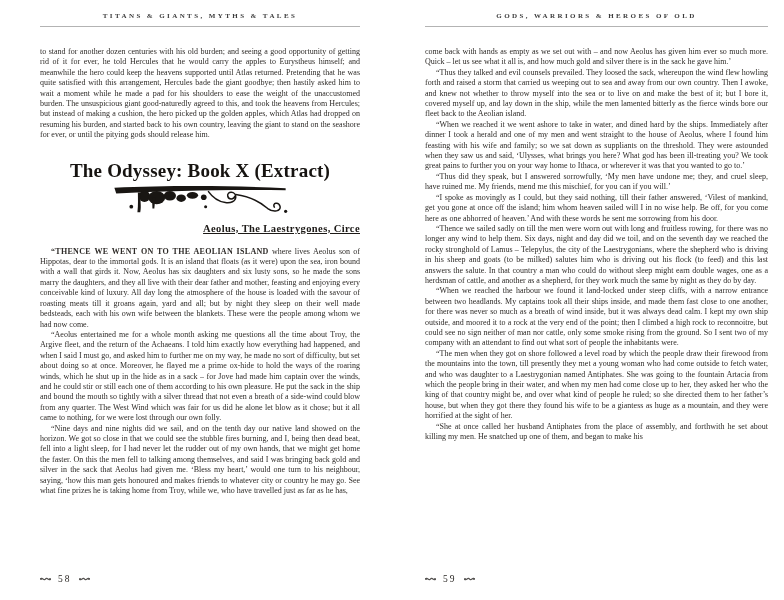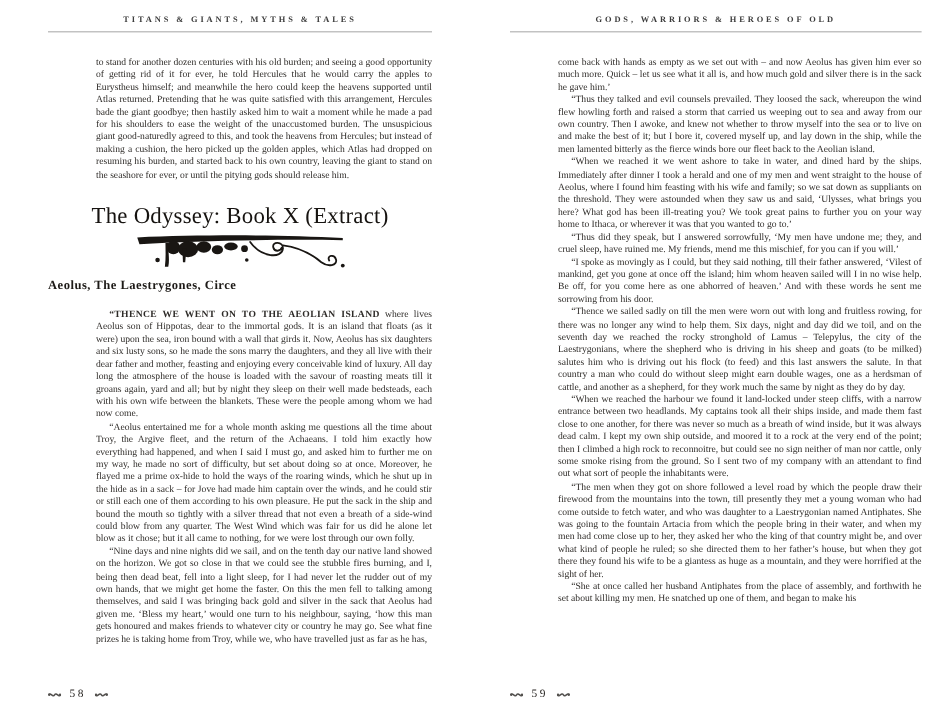--- a/index.html
+++ b/index.html
@@ -8,28 +8,28 @@
          font-family:"Liberation Serif","DejaVu Serif",serif; color:var(--ink); }
   .spread { display:flex; width:784px; height:600px; background:var(--paper); }
   .page { width:392px; height:600px; display:flex; flex-direction:column; padding-top:12px; padding-bottom:16px; }
   .page.left  { padding-left:40px; padding-right:32px; }
   .page.right { padding-left:33px; padding-right:16px; }
   .running-head { text-align:center; font-weight:bold; font-size:7px; letter-spacing:2.4px;
                   color:var(--head); border-bottom:1px solid var(--rule); padding-bottom:6px;
                   white-space:nowrap; }
   .body-block { margin-top:20px; }
   .para { font-size:8px; line-height:10.4px; text-align:justify; text-indent:11px;
-          color:var(--ink);margin-left:40px; }
+          color:var(--ink); }
   .para.noindent { text-indent:0; }
   .para .lead { font-weight:bold; letter-spacing:0.3px; }
-  .chapter-title { text-align:center; font-weight:normal; font-size:19px; letter-spacing:0.2px;
+  .chapter-title { text-align:center; font-weight:bold; font-size:19px; letter-spacing:0.2px;
                    margin-top:19px; margin-bottom:3px; color:#161310; }
   .ornament-wrap { text-align:center; margin:0 0 6px 0; line-height:0; }
-  .chapter-subtitle { text-align:left; font-weight:bold; font-size:10.5px; letter-spacing:0.4px;
-                      margin-bottom:13px; color:#1d1a17; }
+  .chapter-subtitle { text-align:right; font-weight:bold; font-size:10.5px; letter-spacing:0.4px;
+                      margin-bottom:13px; color:#1d1a17;text-decoration:underline; }
   .folio { margin-top:auto; display:flex; justify-content:flex-start; align-items:center; gap:7px;
            padding-top:6px; }
   .folio .num { font-size:9.5px; letter-spacing:2px; color:#2a2724; }
   .folio svg { display:block; opacity:0.8; }
 </style>
 </head>
 <body>
 
 <div class="spread">
 

